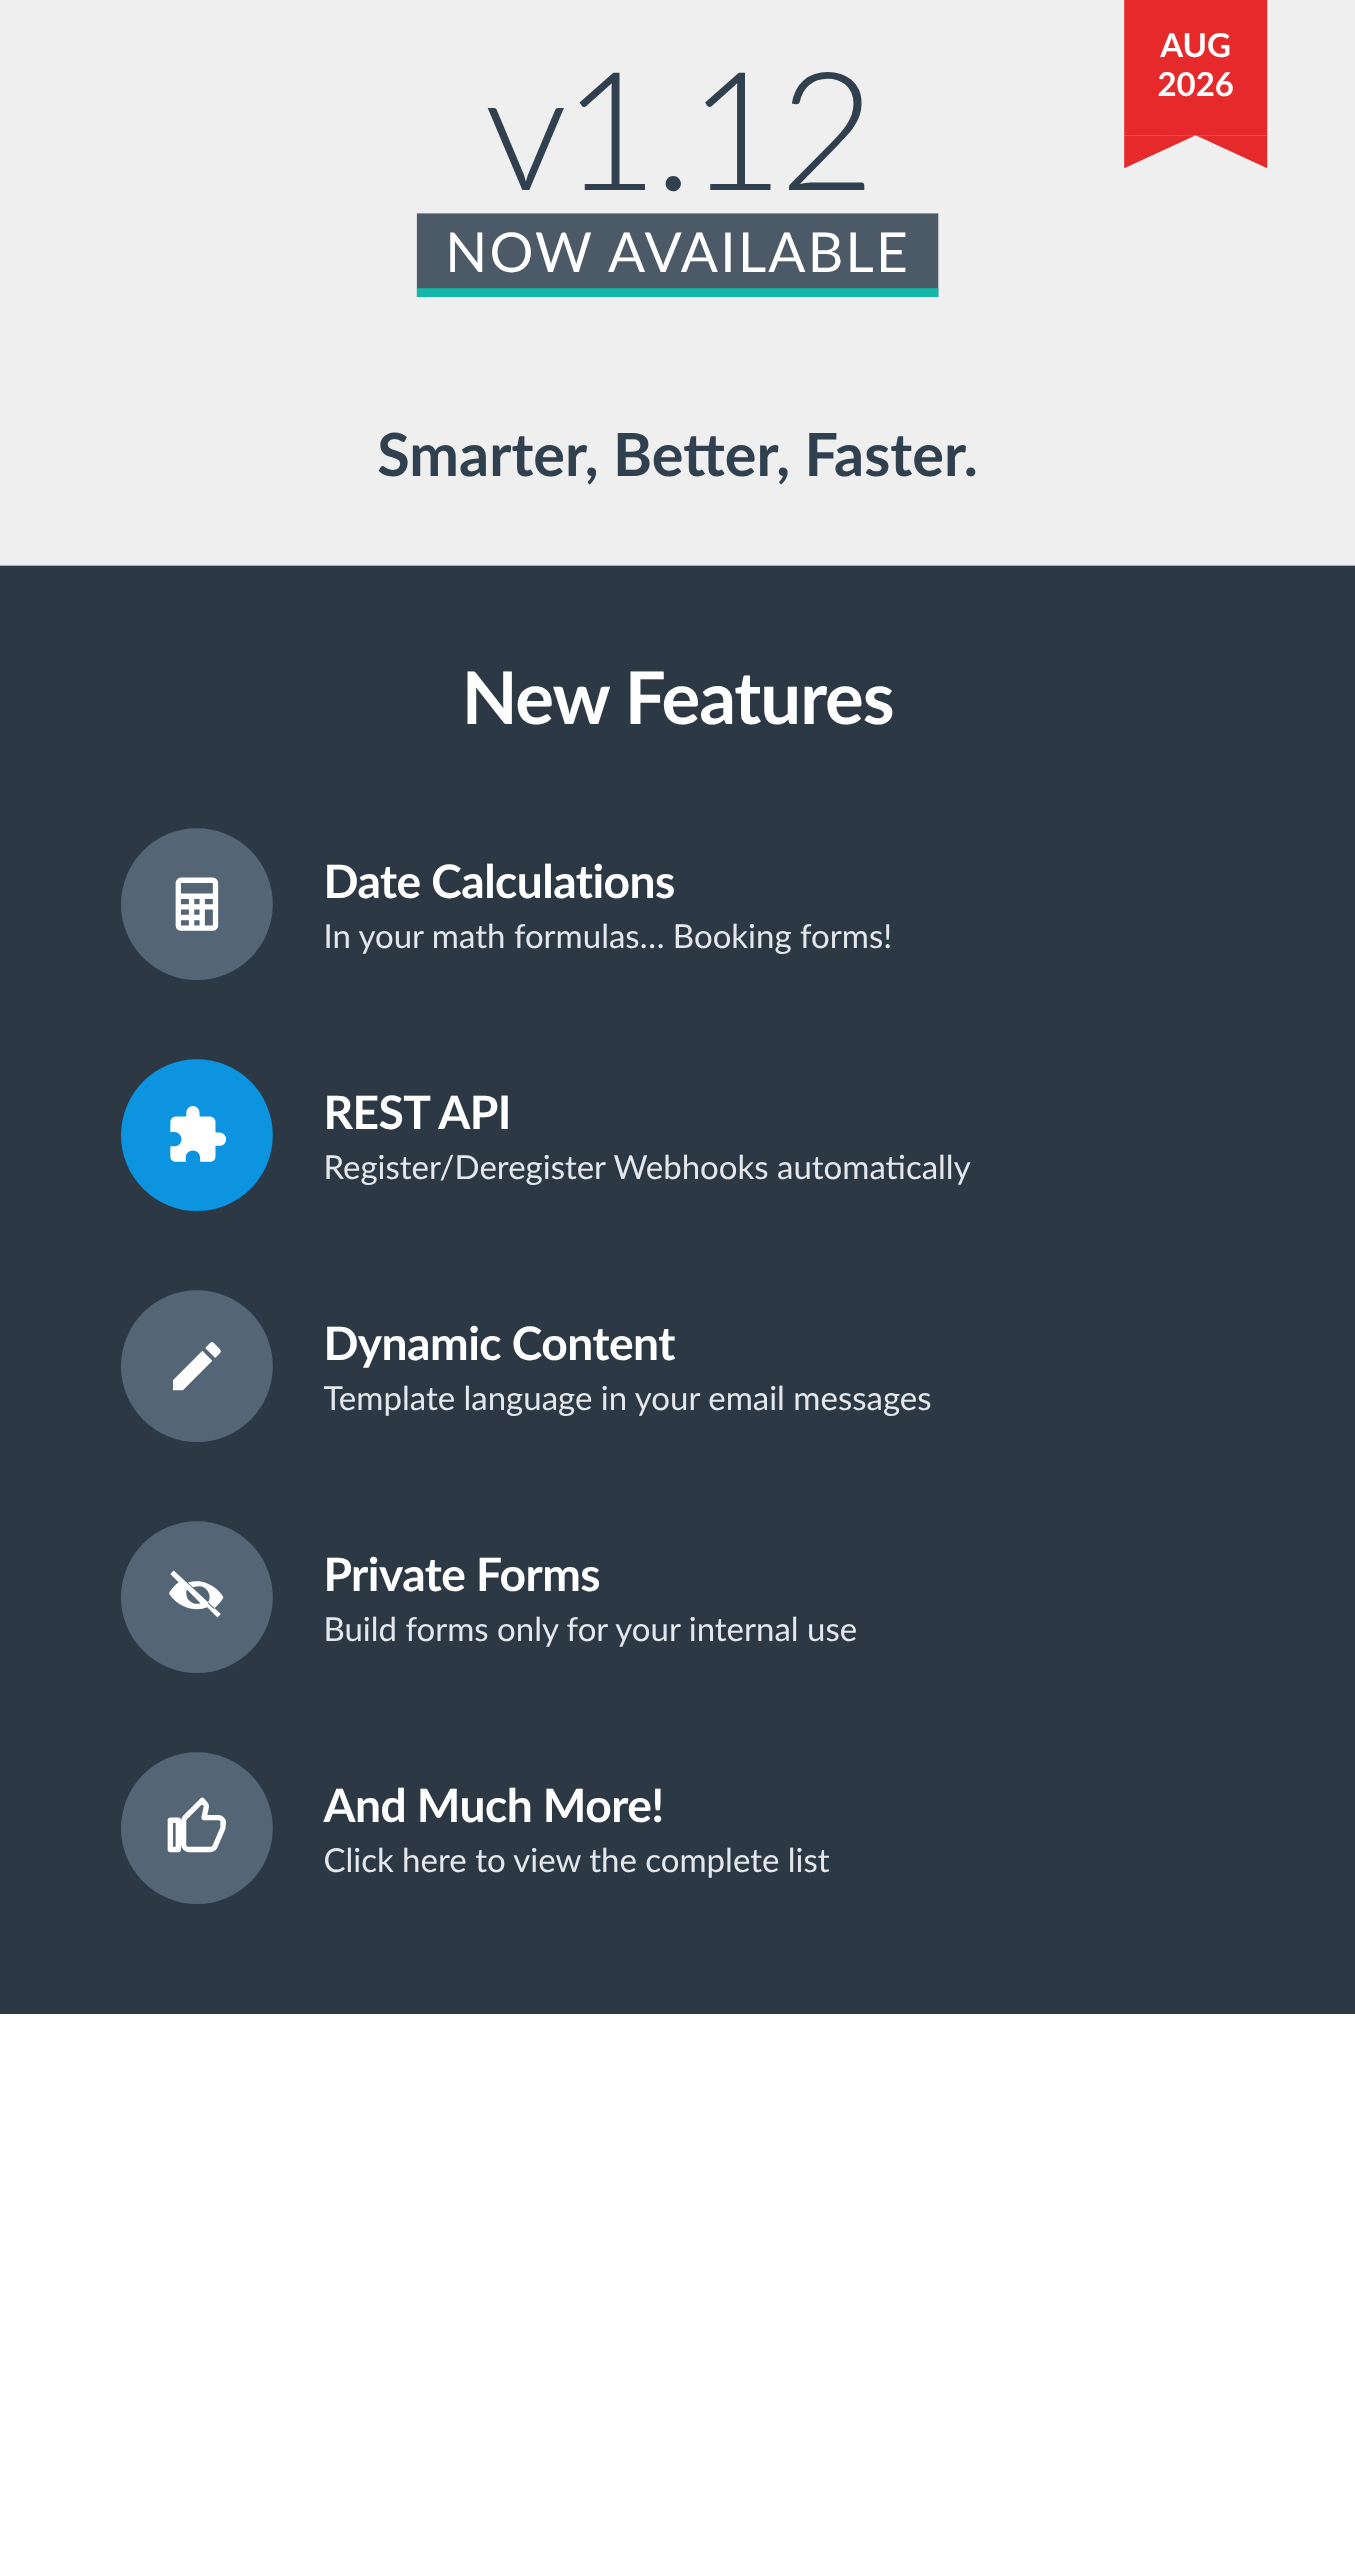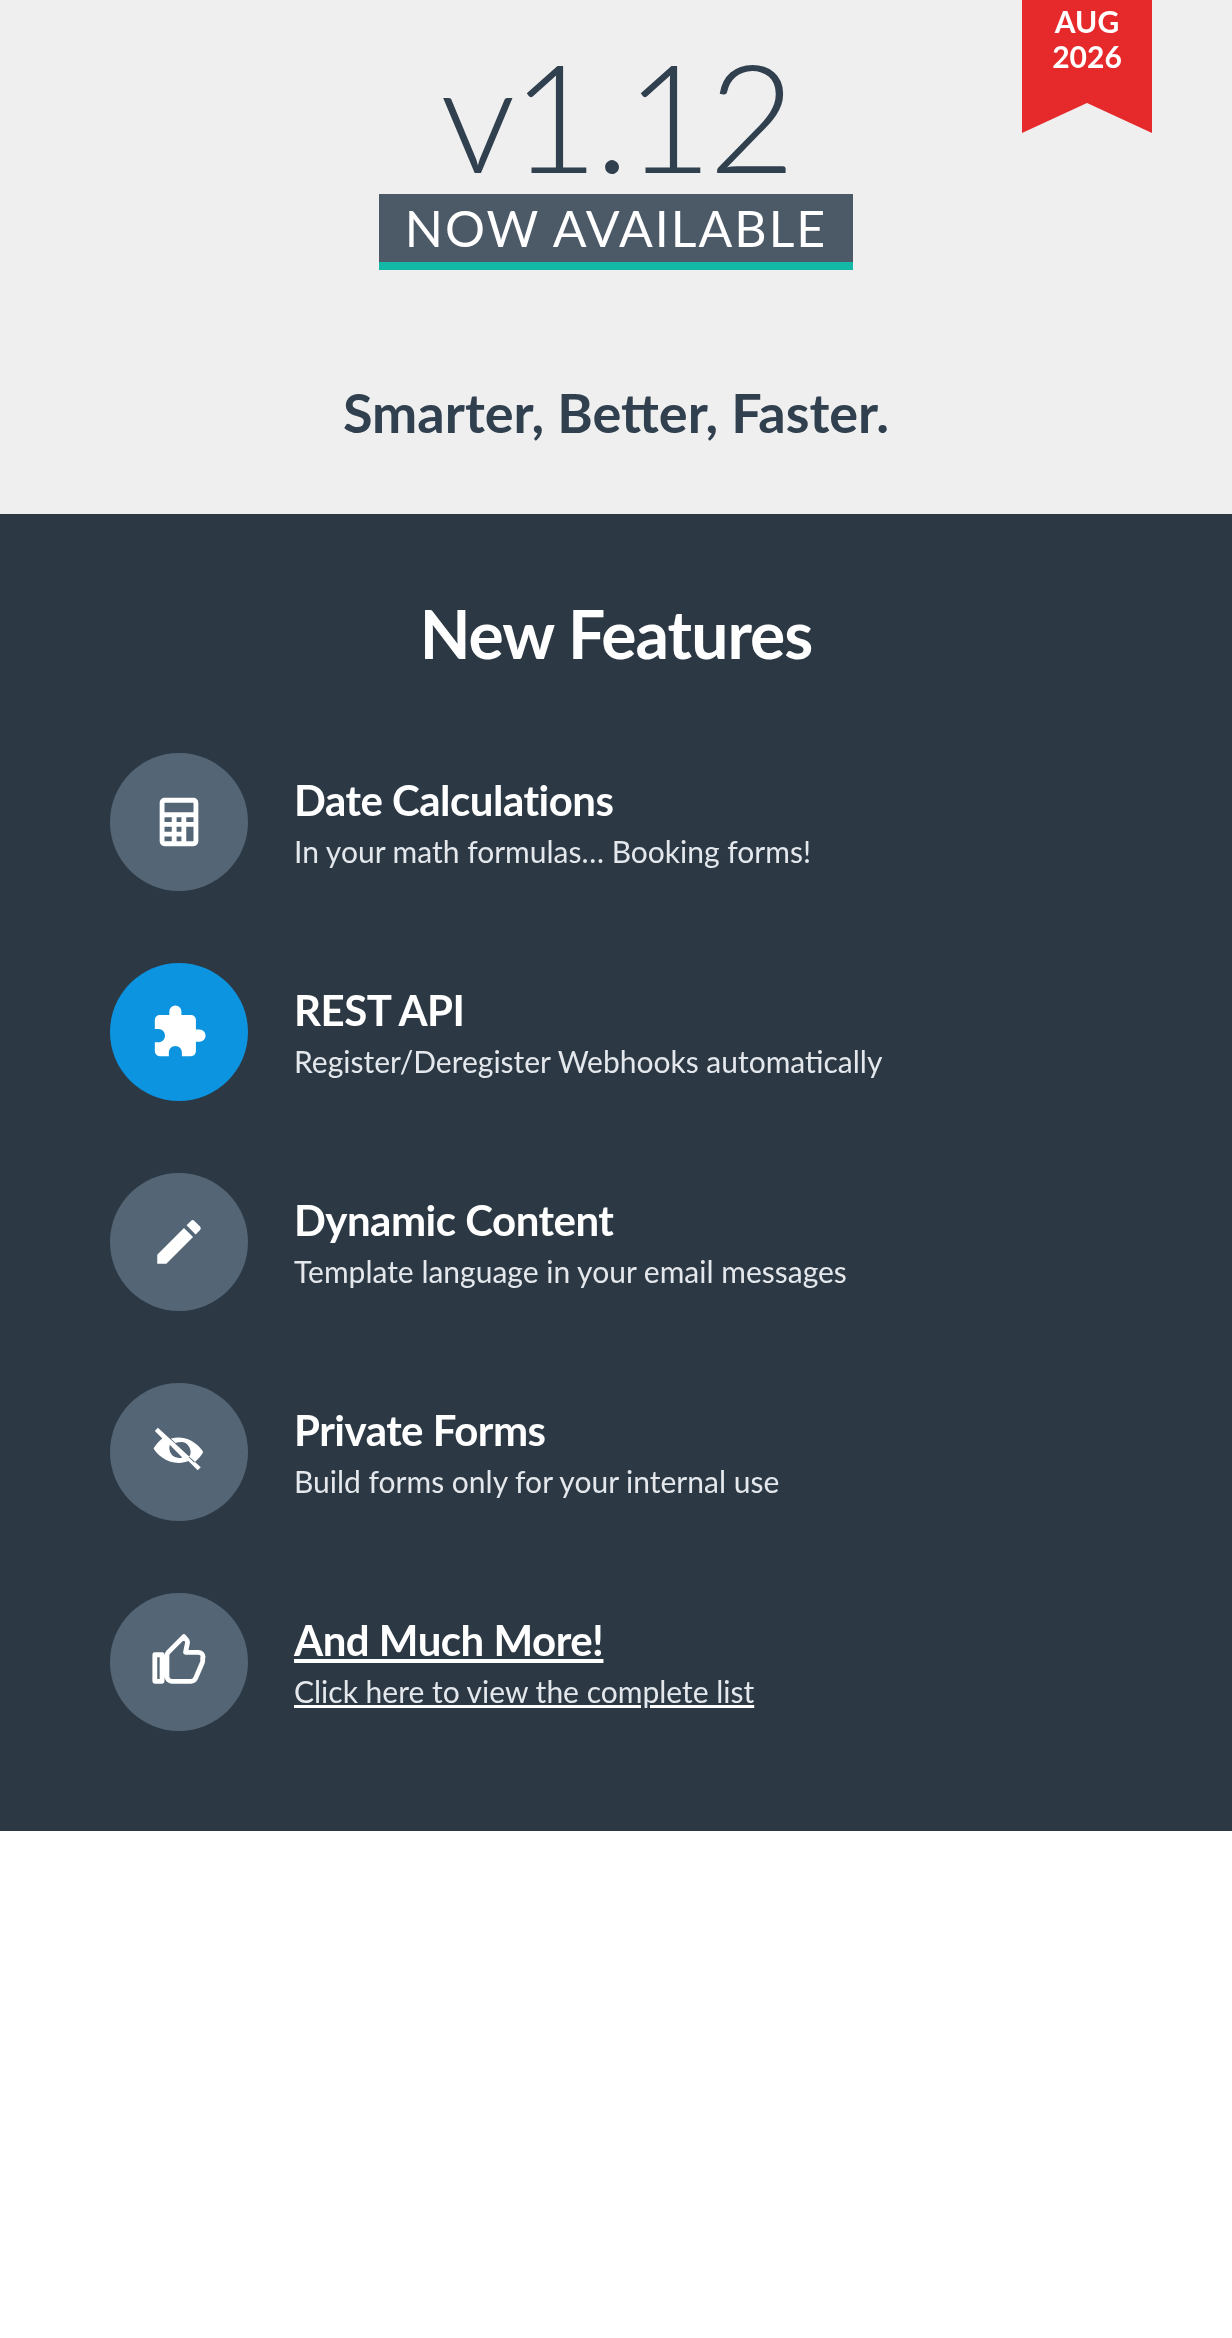--- a/index.html
+++ b/index.html
@@ -17,21 +17,21 @@
   .ribbon {
     position: absolute;
     top: 0;
     right: 80px;
     width: 130px;
     background: #e62a2c;
     color: #fff;
     font-weight: 700;
     font-size: 30px;
     line-height: 1.15;
-    padding: 4px 0 30px 0;
+    padding: 24px 0 30px 0;
     text-align: center;
   }
   .ribbon::after {
     content: "";
     position: absolute;
     left: 0;
     bottom: -30px;
     border-left: 65px solid #e62a2c;
     border-right: 65px solid #e62a2c;
     border-bottom: 30px solid transparent;
@@ -73,21 +73,21 @@
     font-weight: 700;
     margin-bottom: 80px;
     letter-spacing: -1px;
   }
   .feature {
     display: flex;
     align-items: center;
     gap: 46px;
     margin-bottom: 72px;
   }
-  .feature:last-child { margin-bottom: 0; text-decoration: underline; }
+  .feature:last-child { margin-bottom: 0; }
   .icon-circle {
     width: 138px;
     height: 138px;
     border-radius: 50%;
     display: flex;
     align-items: center;
     justify-content: center;
     flex-shrink: 0;
   }
   .icon-blue { background: #0d94e0; }

